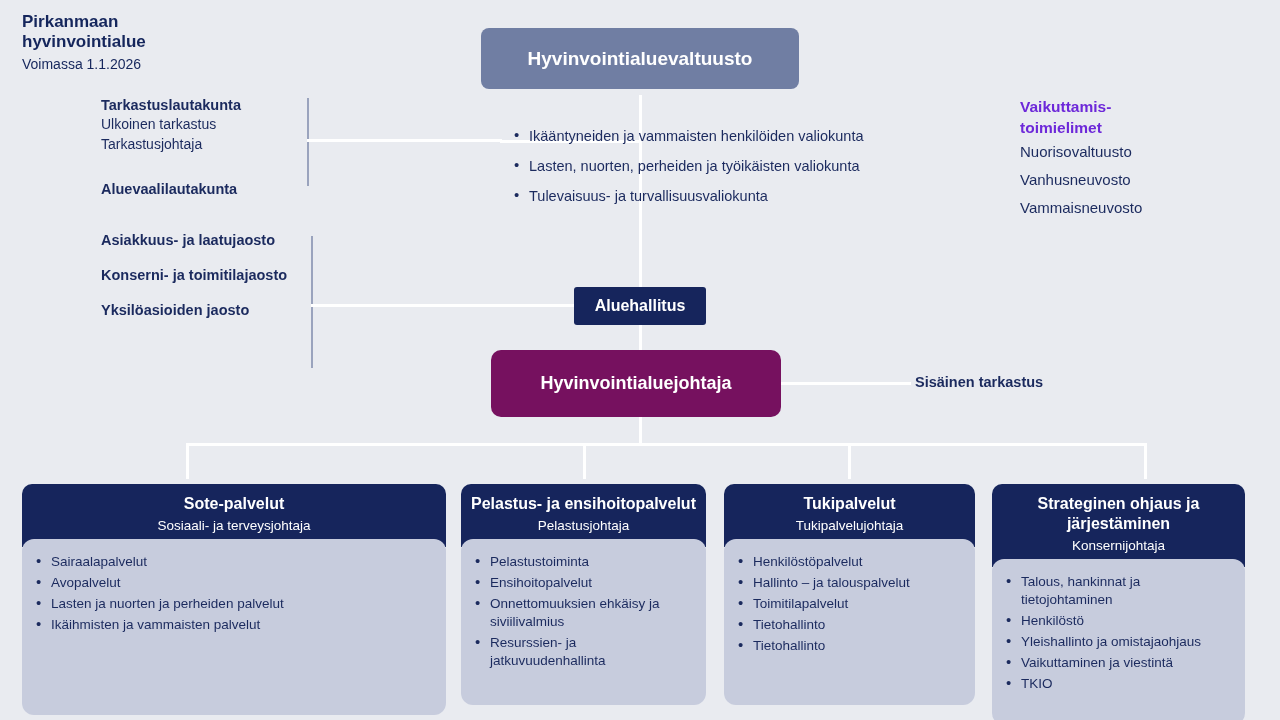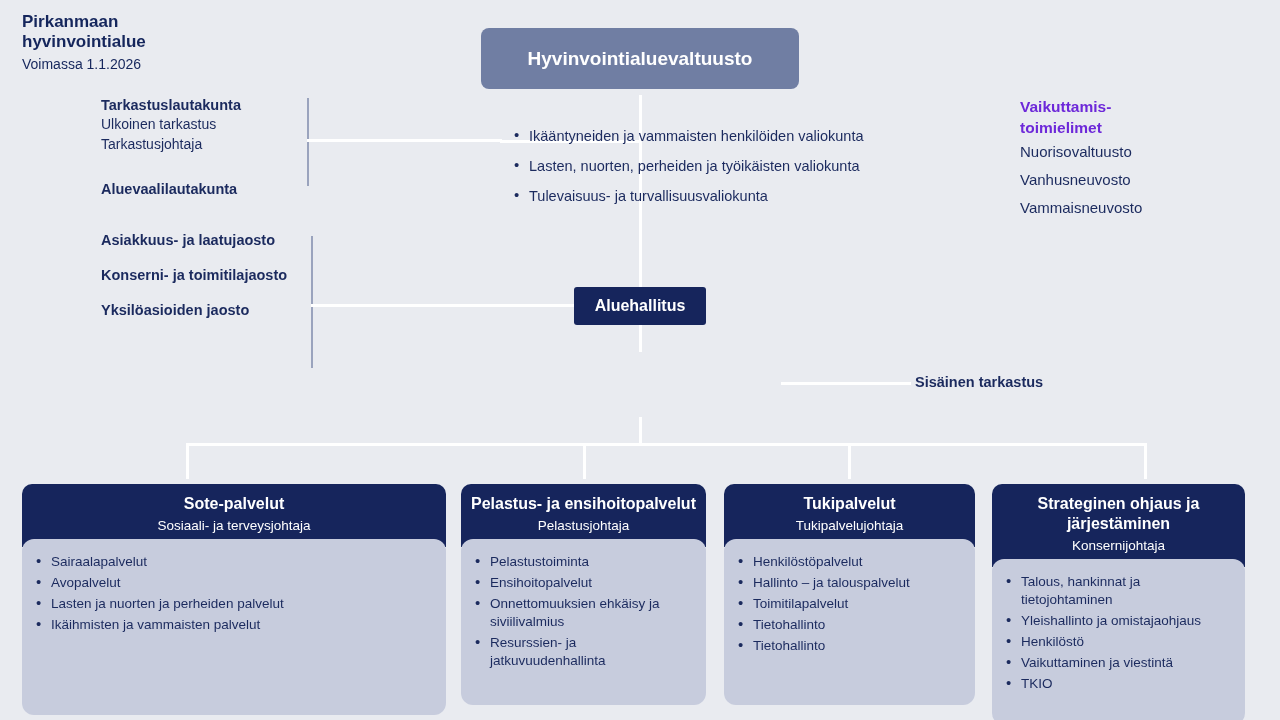--- a/index.html
+++ b/index.html
@@ -260,20 +260,23 @@
   <div class="ln v" style="left:1144px; top:443px; height:36px;"></div>
 
   <div class="box-valtuusto">
     <span>Hyvinvointialuevaltuusto</span>
   </div>
 
   <div class="box-aluehallitus">
     <span>Aluehallitus</span>
   </div>
 
+  <div class="box-johtaja">
+    <span>Hyvinvointialuejohtaja</span>
+  </div>
 
   <div class="sisainen">Sisäinen tarkastus</div>
 
   <ul class="bullets valiokunnat">
     <li>Ikääntyneiden ja vammaisten henkilöiden valiokunta</li>
     <li>Lasten, nuorten, perheiden ja työikäisten valiokunta</li>
     <li>Tulevaisuus- ja turvallisuusvaliokunta</li>
   </ul>
 
   <div class="left-group-a">
@@ -344,21 +347,21 @@
   </div>
 
   <div class="card card4">
     <div class="head">
       <div class="t">Strateginen ohjaus ja järjestäminen</div>
       <div class="s">Konsernijohtaja</div>
     </div>
     <div class="body">
       <ul class="bullets">
         <li>Talous, hankinnat ja tietojohtaminen</li>
+        <li>Henkilöstö</li>
         <li>Yleishallinto ja omistajaohjaus</li>
-        <li>Henkilöstö</li>
         <li>Vaikuttaminen ja viestintä</li>
         <li>TKIO</li>
       </ul>
     </div>
   </div>
 
 </div>
 
 </body></html>

